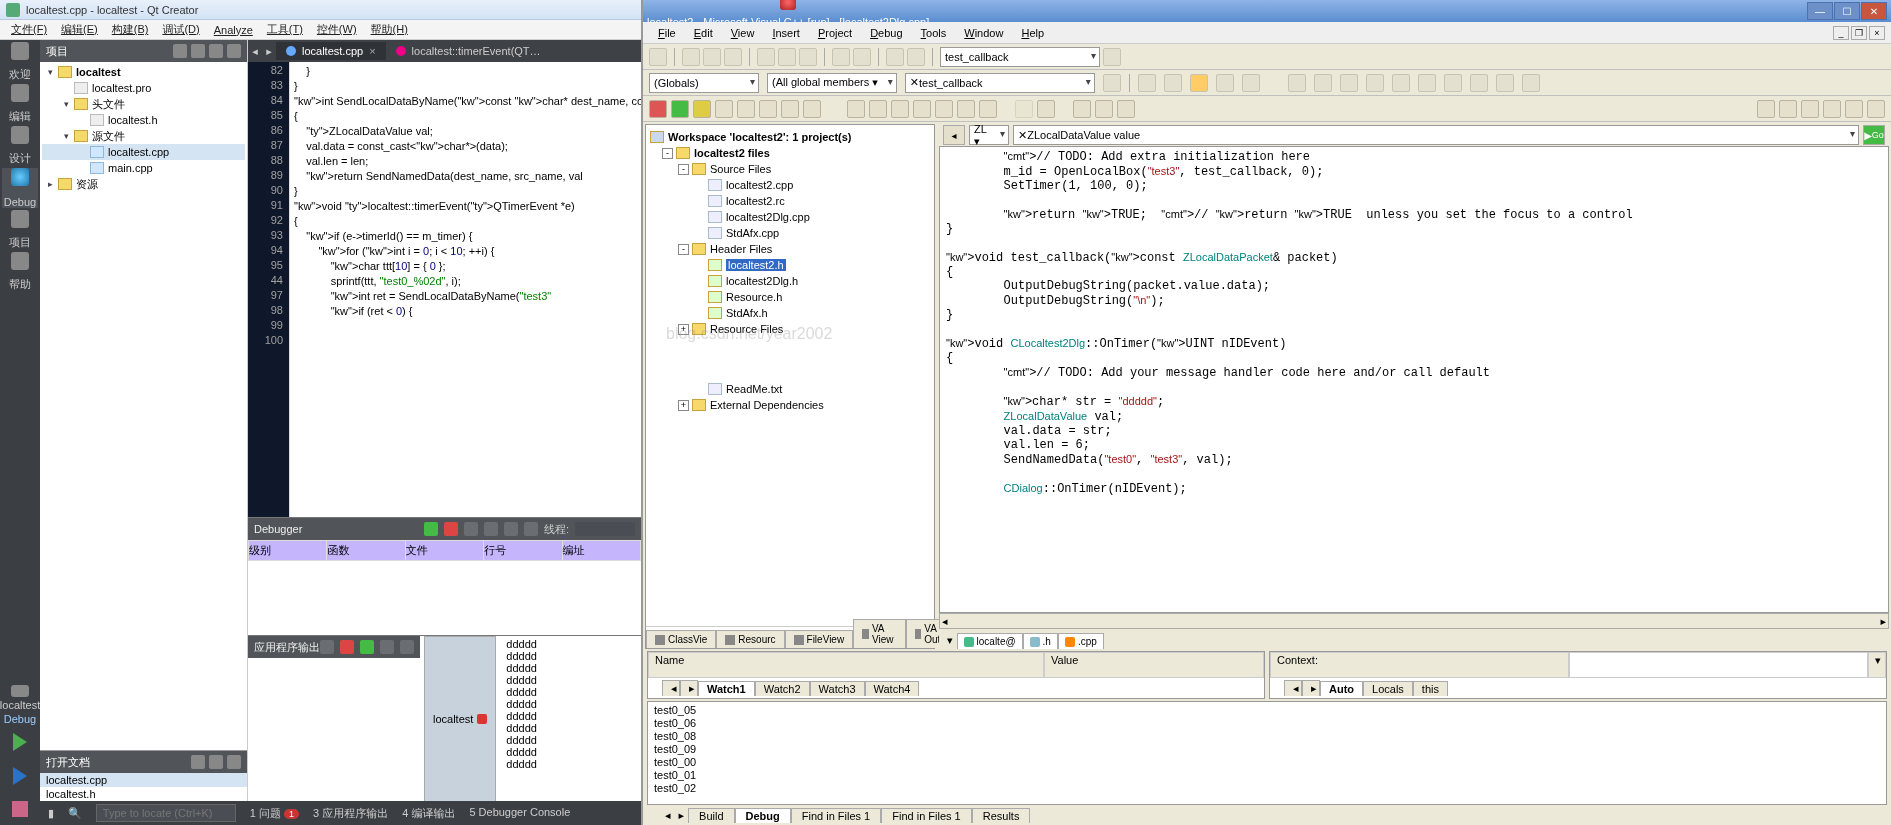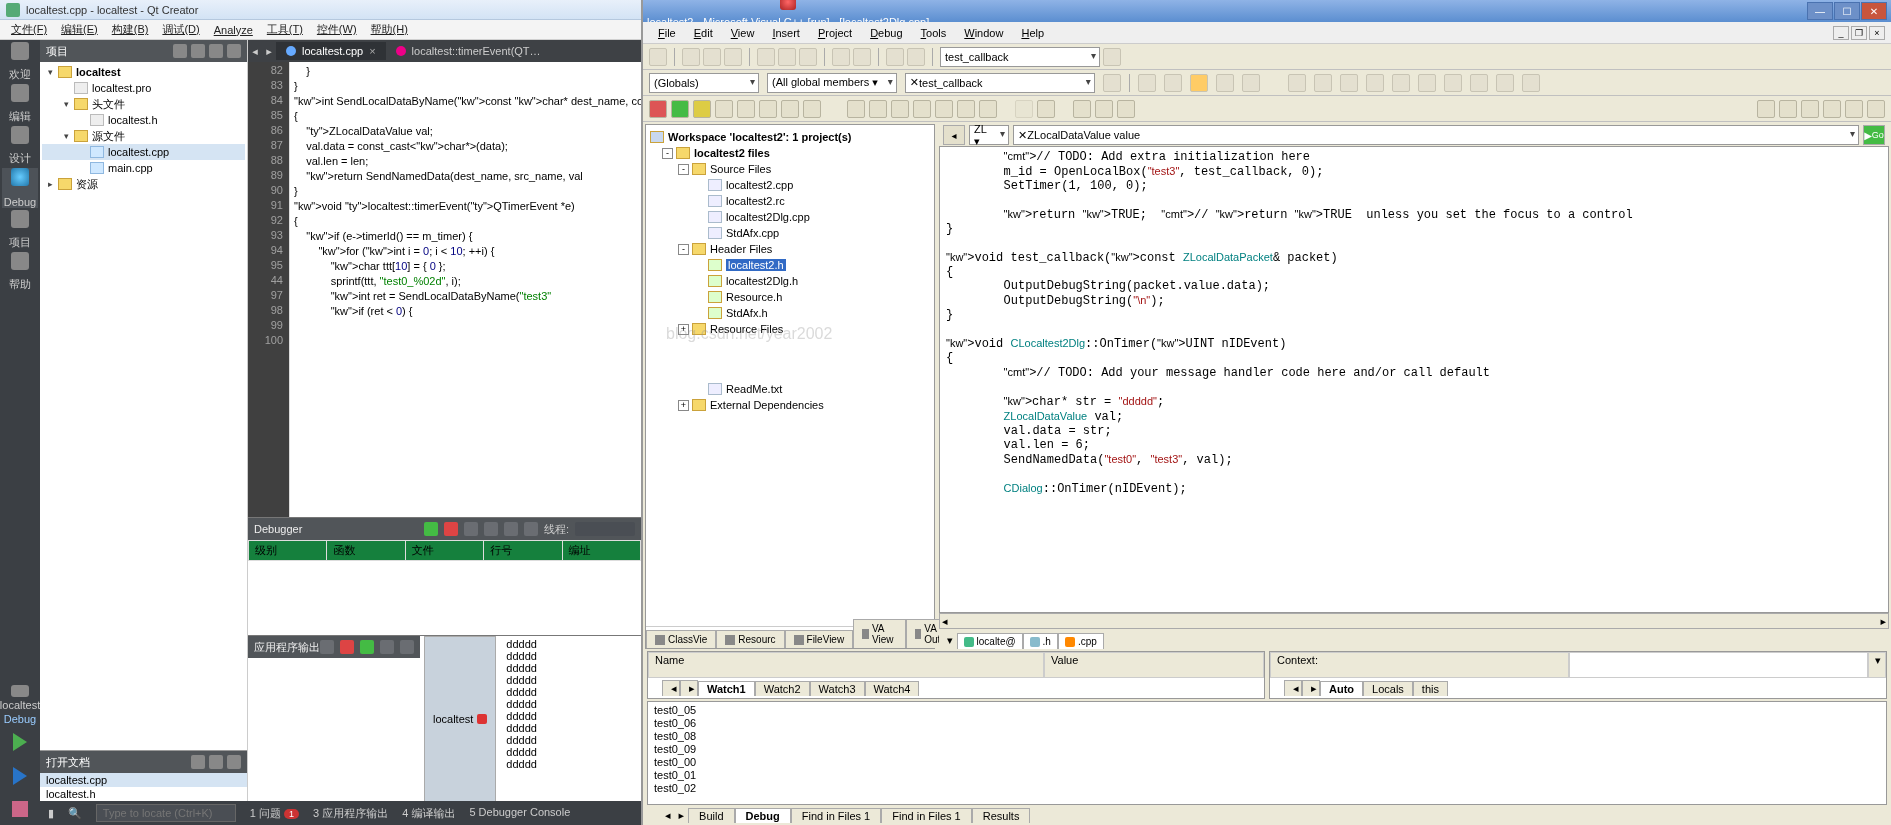--- a/index.html
+++ b/index.html
@@ -40,33 +40,33 @@
 .qt-openfiles .item { padding: 1px 6px; }
 .qt-openfiles .item.sel { background:#d5e4f3; }
 .qt-code { flex: 1; display: flex; flex-direction: column; min-width: 0; }
 .qt-tabs { height: 22px; background: #3e4145; display: flex; align-items: center; color: #ccc; }
 .qt-tab { padding: 3px 10px; display: flex; align-items: center; gap: 6px; font-family: monospace; font-size: 11px; }
 .qt-tab.active { background: #2f3236; color: #fff; }
 .qt-tab .dot { width: 10px;height:10px;border-radius:50%;background:#6af; }
 .qt-tab .dotp { background:#e08; }
 .qt-tab .x { color:#aaa; }
 .qt-editor { flex: 1; display: flex; background: #fff; font-family: Consolas, monospace; font-size: 12px; overflow: hidden; }
-.qt-gutter { width: 42px; background: #404040; color: #a0a0a0; text-align: right; padding: 2px 6px 0 0; border-right:1px solid #ddd; }
+.qt-gutter { width: 42px; background: #0f172a; color: #a0a0a0; text-align: right; padding: 2px 6px 0 0; border-right:1px solid #ddd; }
 .qt-gutter div { height: 15px; }
 .qt-lines { flex:1; padding: 2px 4px 0; white-space: pre; overflow: hidden; line-height: 15px; }
 .ty { color: #800080; }
 .str { color: #008000; }
 .num { color: #000080; }
 .qt-debugger { height: 118px; display: flex; flex-direction: column; border-top: 1px solid #777; }
 .qt-dbg-hdr { height: 22px; background: #515559; color:#eee; display:flex; align-items:center; justify-content:space-between; padding:0 6px; }
 .qt-dbg-hdr .btns { display:flex; gap:6px; align-items:center; }
 .qt-dbg-hdr .btns span { width:14px;height:14px;background:#6a6d72;border-radius:2px; }
 .qt-dbg-tbl { flex:1; background:#fff; }
 .qt-dbg-tbl table { width:100%; border-collapse:collapse; }
-.qt-dbg-tbl th { text-align:left; font-weight:normal; background:#15803d; border:1px solid #ddd; padding:2px 6px; font-size:11px; }
+.qt-dbg-tbl th { text-align:left; font-weight:normal; background:#c4b5fd; border:1px solid #ddd; padding:2px 0; font-size:11px; }
 .qt-output { height: 166px; display: flex; flex-direction: row; border-top: 1px solid #777; }
 .qt-out-body { flex:1; background:#fff; overflow:auto; padding:2px 6px; font-family: monospace; font-size:11px; }
 .qt-out-tabs { display:flex; padding:0 4px; }
 .qt-out-tab { padding:2px 8px; border:1px solid #aaa; border-bottom:none; background:#c8d2dc; display:flex; gap:4px; align-items:center; }
 .qt-out-tab .xred { width:10px;height:10px;background:#d33;border-radius:2px; }
 .qt-status { height: 24px; background: #3b3f44; color:#ccc; display:flex; align-items:center; padding:0 8px; gap:14px; font-size:11px; }
 .qt-status input { background:#4a4e54; border:1px solid #666; color:#ccc; padding:2px 6px; width:140px; font-size:11px; }
 .qt-status .badge { background:#c33;color:#fff;border-radius:7px;padding:0 5px;font-size:9px; }
 
 

